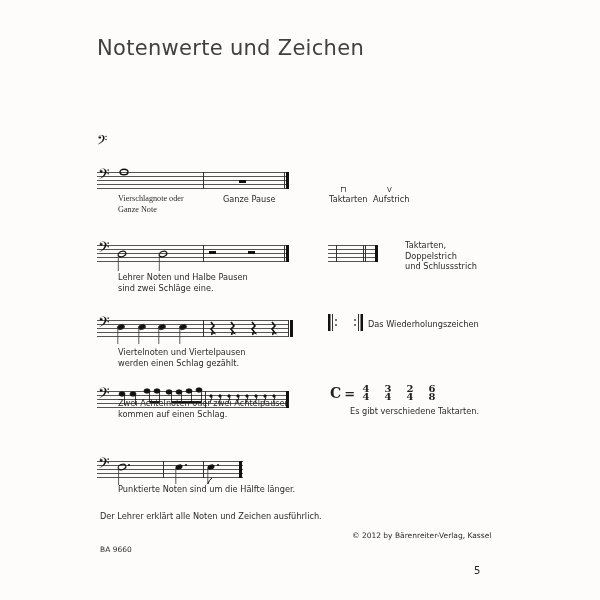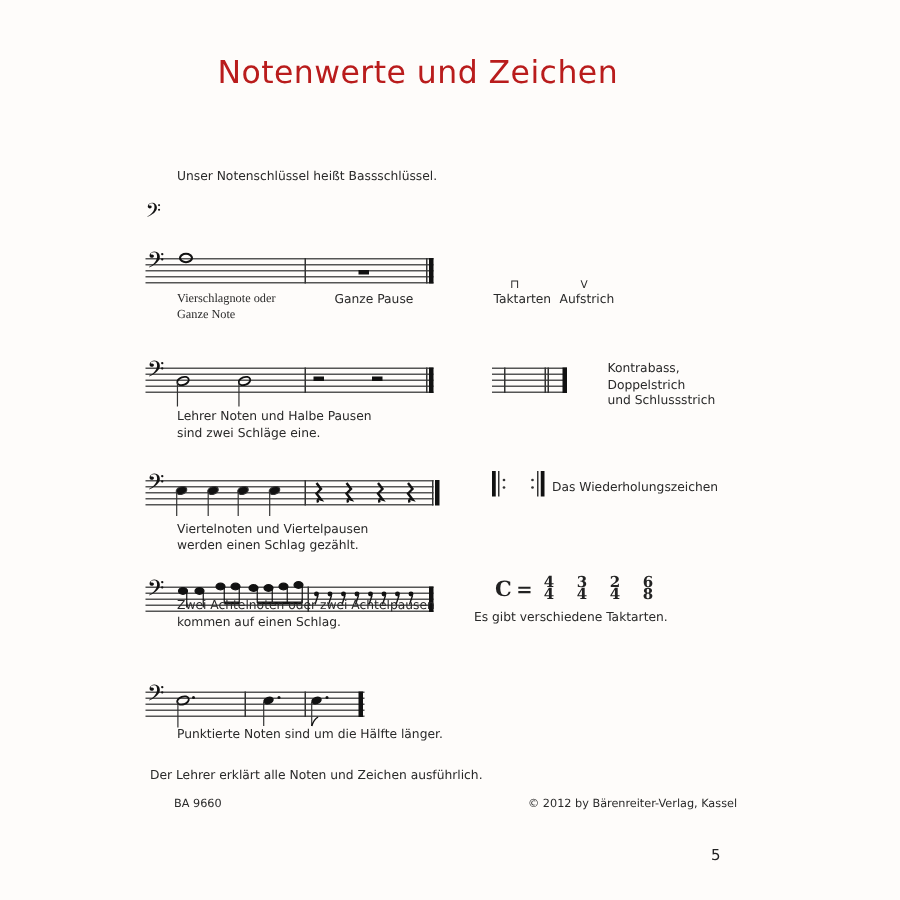--- a/index.html
+++ b/index.html
@@ -1,37 +1,36 @@
 <!DOCTYPE html>
 <html><head>
 <meta charset="utf-8">
 <style>
   html, body { margin:0; padding:0; }
   body { width:600px; height:600px; background:#fefcfa; position:relative; overflow:hidden;
          font-family:"DejaVu Sans", sans-serif; color:#222; }
   .abs { position:absolute; }
-  .title { left:97px; top:36px; font-size:21px; color:#b91c1c; letter-spacing:0.3px;margin-left:48px; }
+  .title { left:97px; top:36px; font-size:21px; color:#404040; letter-spacing:0.3px; }
   .small { font-size:8.2px; line-height:10.5px; color:#2a2a2a; white-space:nowrap; }
   .staff { position:absolute; }
   .staff .line { position:absolute; left:0; right:0; height:1px; background:#555; }
   .bar { position:absolute; width:1px; background:#333; }
   .thick { position:absolute; width:3px; background:#111; }
   .clef { position:absolute; font-family:"DejaVu Serif", serif; font-size:18px; line-height:18px; color:#111; }
   svg { position:absolute; overflow:visible; }
   .tsig { font-family:"DejaVu Serif", serif; font-weight:bold; font-size:10px; line-height:8px; text-align:center; display:inline-block; width:10px; }
   .pagenum { font-size:10px; }
 </style>
 </head>
 <body>
 
 <div class="abs title">Notenwerte und Zeichen</div>
 
 <div class="abs clef" style="left:97px;top:133px;font-size:16px;">𝄢</div>
 <div class="abs small" style="left:118px;top:112px;">
-  <div>Unser Notenschlüssel heißt Bassschlüssel.</div>
 </div>
 
 <div class="staff" style="left:97px;top:172px;width:192px;height:17px;">
   <div class="line" style="top:0"></div>
     <div class="line" style="top:4px"></div>
     <div class="line" style="top:8px"></div>
     <div class="line" style="top:12px"></div>
     <div class="line" style="top:16px"></div>
   <div class="bar" style="left:106px;top:0;height:17px;"></div>
   <div class="bar" style="left:187px;top:0;height:17px;"></div>
@@ -206,21 +205,21 @@
     <div class="line" style="top:4px"></div>
     <div class="line" style="top:8px"></div>
     <div class="line" style="top:12px"></div>
     <div class="line" style="top:16px"></div>
   <div class="bar" style="left:8px;top:0;height:17px;"></div>
   <div class="bar" style="left:35px;top:0;height:17px;"></div>
   <div class="bar" style="left:37px;top:0;height:17px;"></div>
   <div class="thick" style="left:47px;top:0;height:17px;"></div>
 </div>
 <div class="abs small" style="left:405px;top:240px;">
-  <div>Kontrabass,</div>
+  <div>Taktarten,</div>
   <div>Doppelstrich</div>
   <div>und Schlussstrich</div>
 </div>
 
 <svg style="left:328px;top:314px" width="36" height="18">
   <rect x="0" y="0" width="2.5" height="17" fill="#111"></rect>
     <rect x="4" y="0" width="1" height="17" fill="#333"></rect>
   <circle cx="8" cy="6" r="0.9" fill="#333"></circle>
     <circle cx="8" cy="11" r="0.9" fill="#333"></circle>
   <circle cx="27" cy="6" r="0.9" fill="#333"></circle>
@@ -243,18 +242,18 @@
     </span>
   <span class="tsig" style="margin-left:6px">
       <div>2</div>
       <div>4</div>
     </span>
   <span class="tsig" style="margin-left:6px">
       <div>6</div>
       <div>8</div>
     </span>
 </div>
-<div class="abs small" style="left:316px;top:406px;">Es gibt verschiedene Taktarten.</div>
+<div class="abs small" style="left:350px;top:406px;">Es gibt verschiedene Taktarten.</div>
 
 <div class="abs small" style="left:100px;top:511px;">Der Lehrer erklärt alle Noten und Zeichen ausführlich.</div>
-<div class="abs small" style="left:100px;top:531px;font-size:7.5px;margin-left:16px;">BA 9660</div>
+<div class="abs small" style="left:100px;top:545px;font-size:7.5px;">BA 9660</div>
 <div class="abs small" style="left:352px;top:531px;font-size:7.5px;">© 2012 by Bärenreiter-Verlag, Kassel</div>
 <div class="abs pagenum" style="left:474px;top:565px;">5</div>
 
 </body></html>

